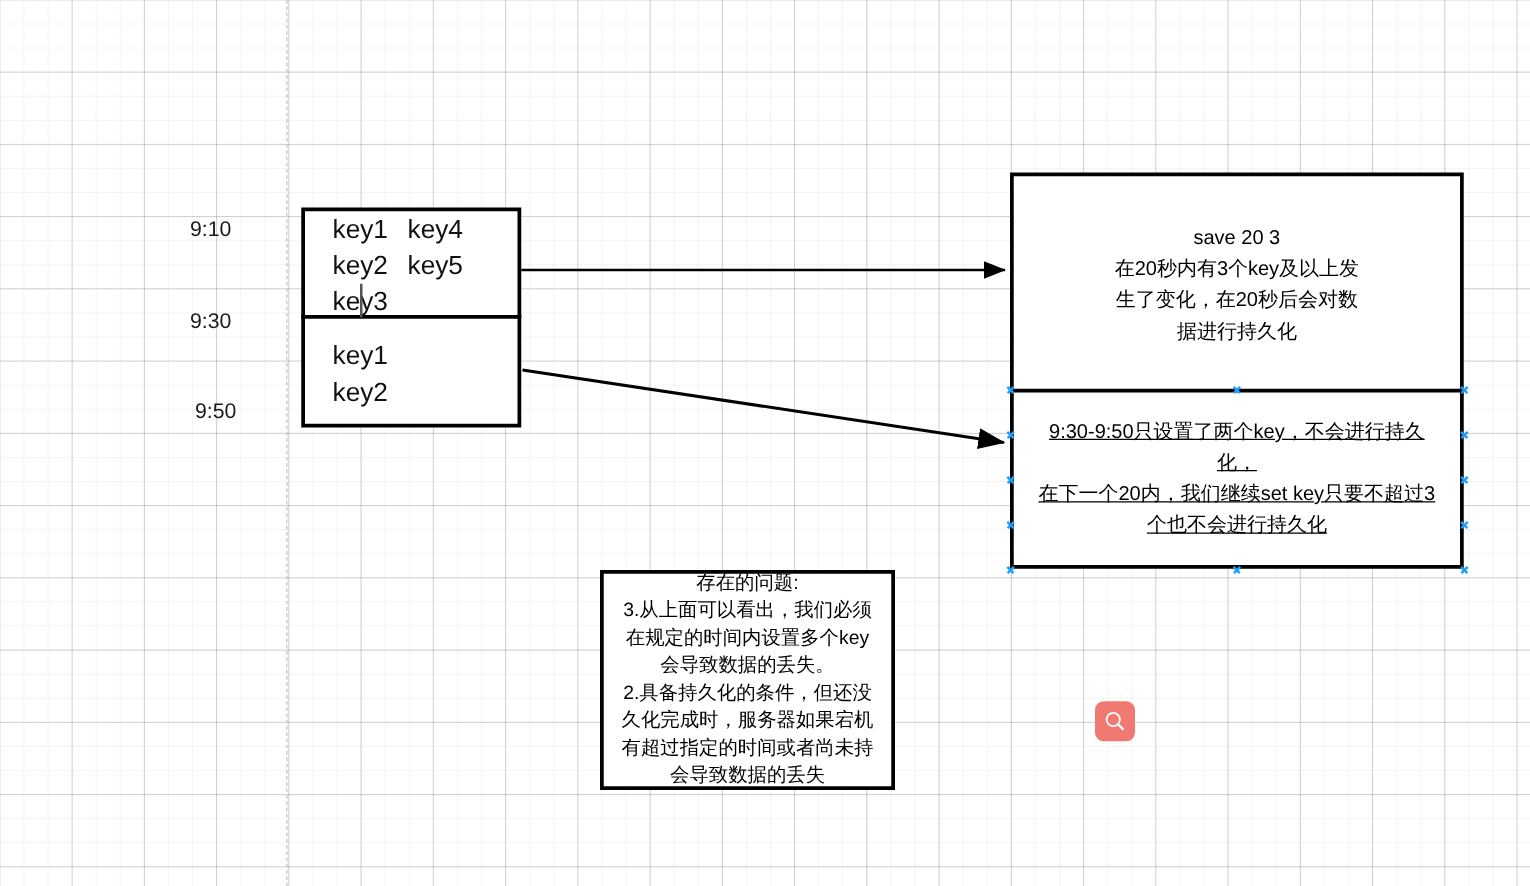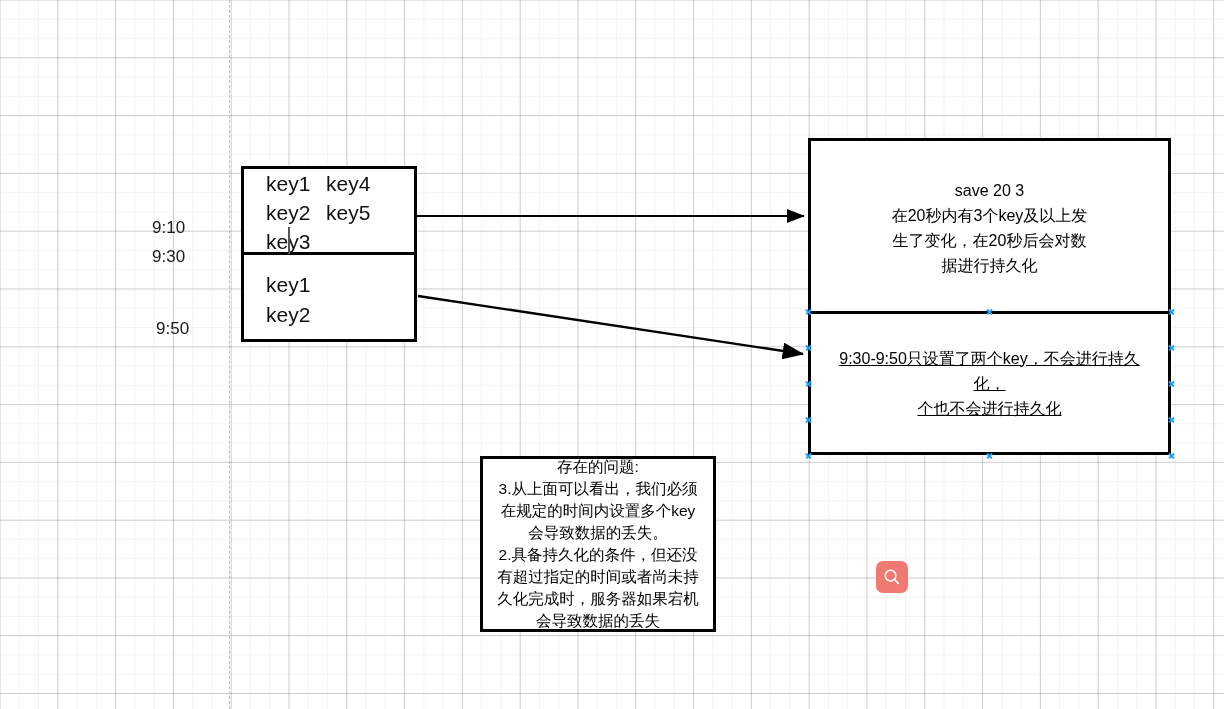--- a/index.html
+++ b/index.html
@@ -132,21 +132,21 @@
     cursor: pointer;
   }
 </style>
 </head>
 <body>
 
 <div id="canvas">
 
   <div class="guide-line" style="left:229px;"></div>
 
-  <div class="time-label" style="left:152px; top:175px;margin-top:44px;">9:10</div>
+  <div class="time-label" style="left:152px; top:175px;">9:10</div>
   <div class="time-label" style="left:152px; top:248px;">9:30</div>
   <div class="time-label" style="left:156px; top:320px;">9:50</div>
 
   <div class="shape-box" style="left:241px; top:166px; width:176px; height:176px;"></div>
   <div class="divider-line" style="left:241px; top:252px; width:176px;"></div>
 
   <div class="key-label" style="left:266px; top:175px;">key1</div>
   <div class="key-label" style="left:326px; top:175px;">key4</div>
   <div class="key-label" style="left:266px; top:204px;">key2</div>
   <div class="key-label" style="left:326px; top:204px;">key5</div>
@@ -160,20 +160,21 @@
   <div class="shape-box text-block" style="left:808px; top:138px; width:363px; height:180px;">
     <span class="line">save 20 3</span>
     <span class="line">在20秒内有3个key及以上发</span>
     <span class="line">生了变化，在20秒后会对数</span>
     <span class="line">据进行持久化</span>
   </div>
 
   <div class="shape-box text-block" style="left:808px; top:311px; width:363px; height:144px;text-decoration:underline;">
     <span class="line">9:30-9:50只设置了两个key，不会进行持久</span>
     <span class="line">化，</span>
+    <span class="line">在下一个20内，我们继续set key只要不超过3</span>
     <span class="line">个也不会进行持久化</span>
   </div>
 
   <div class="handle" style="left:808px; top:311px;"></div>
   <div class="handle" style="left:989px; top:311px;"></div>
   <div class="handle" style="left:1171px; top:311px;"></div>
   <div class="handle" style="left:808px; top:383px;"></div>
   <div class="handle" style="left:1171px; top:383px;"></div>
   <div class="handle" style="left:808px; top:347px;"></div>
   <div class="handle" style="left:1171px; top:347px;"></div>
@@ -182,22 +183,22 @@
   <div class="handle" style="left:808px; top:455px;"></div>
   <div class="handle" style="left:989px; top:455px;"></div>
   <div class="handle" style="left:1171px; top:455px;"></div>
 
   <div class="shape-box text-block" style="left:480px; top:456px; width:236px; height:176px; line-height:22px; font-size:15.5px;">
     <span class="line">存在的问题:</span>
     <span class="line">3.从上面可以看出，我们必须</span>
     <span class="line">在规定的时间内设置多个key</span>
     <span class="line">会导致数据的丢失。</span>
     <span class="line">2.具备持久化的条件，但还没</span>
+    <span class="line">久化完成时，服务器如果宕机</span>
     <span class="line">有超过指定的时间或者尚未持</span>
-    <span class="line">久化完成时，服务器如果宕机</span>
     <span class="line">会导致数据的丢失</span>
   </div>
 
   <svg class="overlay">
     <defs>
       <marker id="arrowhead" markerWidth="9" markerHeight="7" refX="8.5" refY="3.5" orient="auto" markerUnits="strokeWidth">
         <polygon points="0 0, 9 3.5, 0 7" fill="#000000"></polygon>
       </marker>
       <marker id="arrowhead-sm" markerWidth="9" markerHeight="7" refX="8.5" refY="3.5" orient="auto" markerUnits="strokeWidth">
         <polygon points="0 0, 9 3.5, 0 7" fill="#000000"></polygon>

